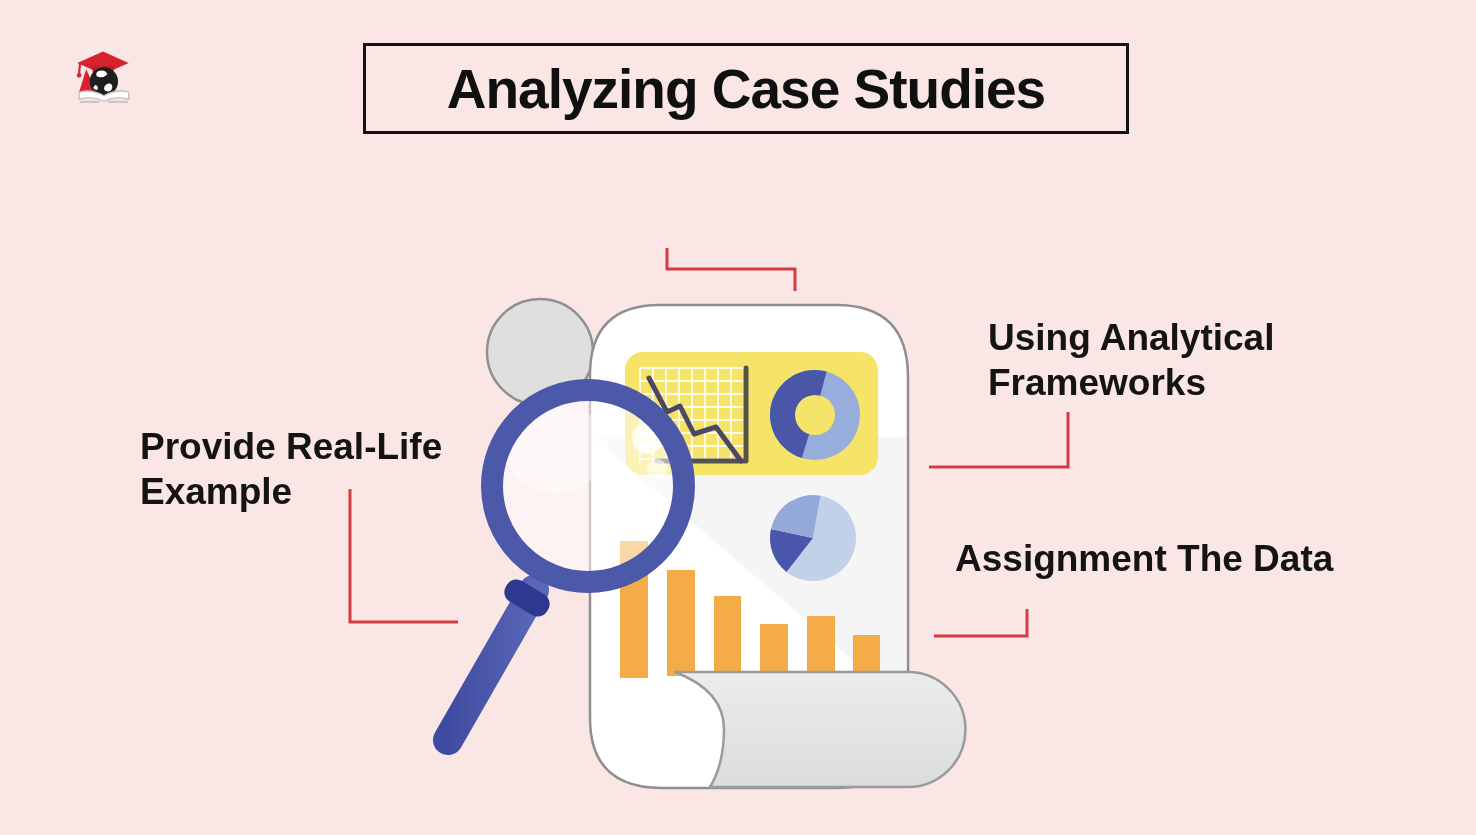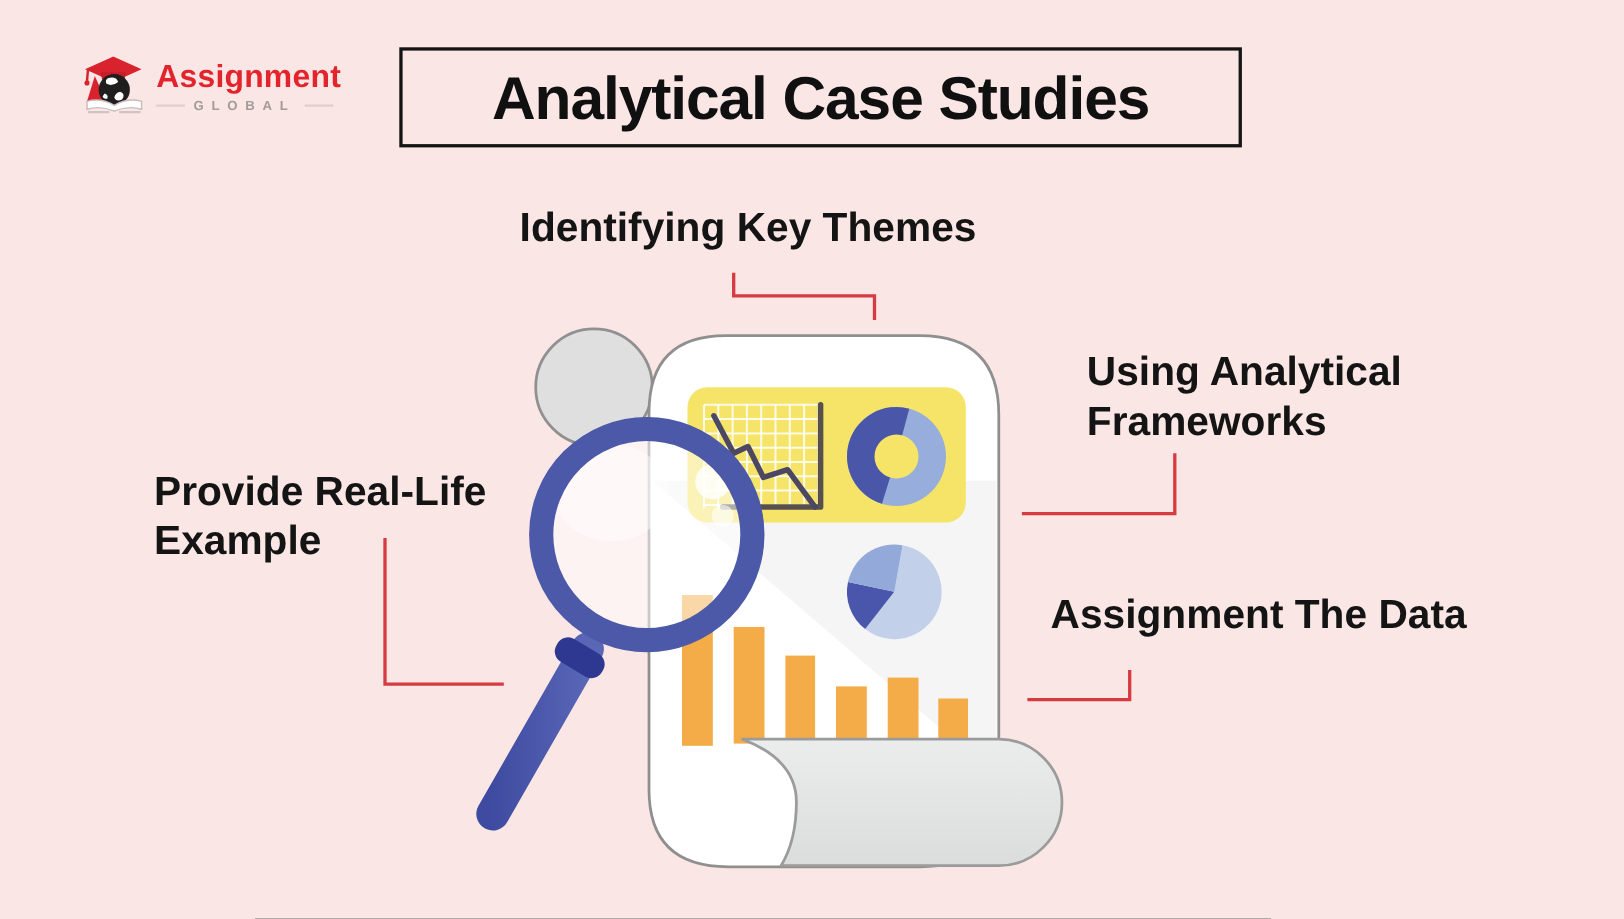--- a/index.html
+++ b/index.html
@@ -126,30 +126,23 @@
       <polygon points="35,2 64,15 35,28 6,15" fill="#D8232E"></polygon>
       <path d="M 22 18 L 48 18 L 46 28 Q 35 34 24 28 Z" fill="#C41F28"></path>
       <line x1="9" y1="16" x2="8" y2="27" stroke="#D8232E" stroke-width="2.5"></line>
       <circle cx="8" cy="29" r="2.6" fill="#D8232E"></circle>
       <polygon points="16,22 28,48 8,48" fill="#D8232E"></polygon>
       <circle cx="36" cy="36" r="16" fill="#1E1E1E"></circle>
       <path d="M 30 24 q 8 -2 10 4 q -6 5 -12 2 q -2 -4 2 -6 Z M 42 38 q 6 2 2 8 q -6 3 -8 -2 q 1 -5 6 -6 Z M 26 40 q 4 1 3 5 q -4 1 -5 -2 Z" fill="#FFFFFF"></path>
       <path d="M 36 52 Q 22 44 8 48 L 8 56 Q 22 52 36 58 Q 50 52 64 56 L 64 48 Q 50 44 36 52 Z" fill="#FFFFFF" stroke="#C9BDBD" stroke-width="1.5"></path>
       <path d="M 10 59 H 30 M 42 59 H 62" stroke="#CFC3C3" stroke-width="2.5" stroke-linecap="round"></path>
     </svg>
-    <div class="logo-text">
-      <div class="brand-name">Assignment</div>
-      <div class="brand-sub">
-        <span>GLOBAL</span>
-      </div>
-    </div>
   </div>
 
   <div class="title-box">
-    <h1>Analytical Case Studies</h1>
+    <h1>Analyzing Case Studies</h1>
   </div>
 
-  <div class="callout callout-top">Identifying Key Themes</div>
   <div class="callout callout-left">Provide Real-Life Example</div>
   <div class="callout callout-right-upper">Using Analytical Frameworks</div>
   <div class="callout callout-right-lower">Assignment The Data</div>
 
 </div>
 
 </body></html>

